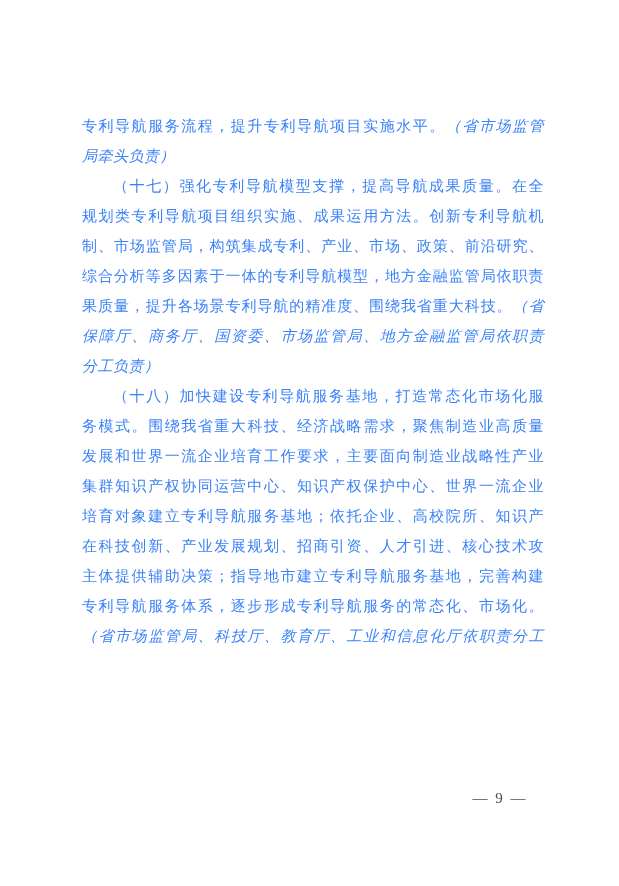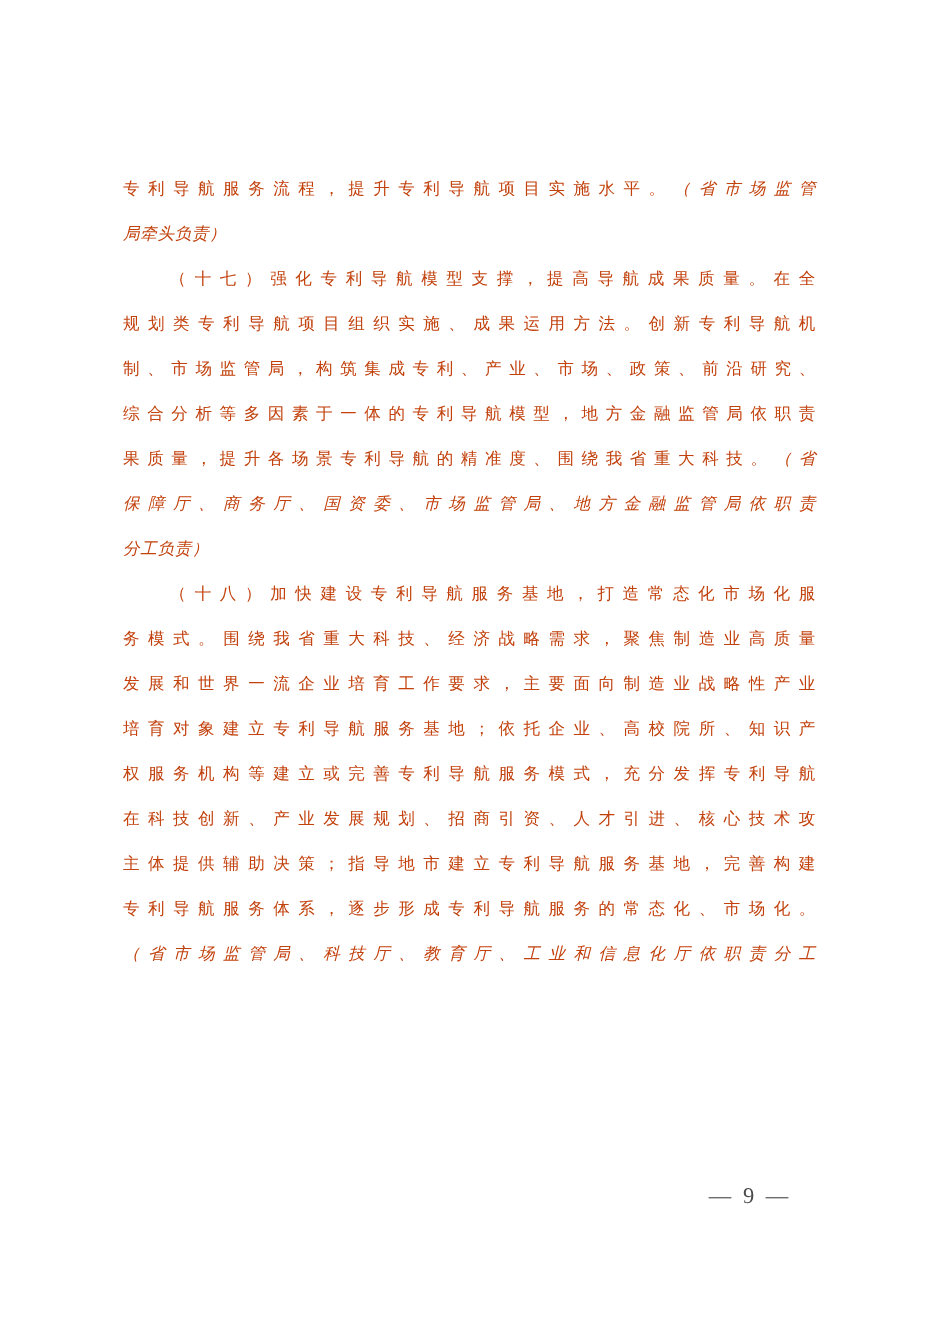--- a/index.html
+++ b/index.html
@@ -17,22 +17,22 @@
   }
   .text-block {
     position: absolute;
     left: 82px;
     top: 111px;
     width: 462px;
   }
   .line {
     height: 30px;
     line-height: 30px;
-    font-size: 11px;
-    color: #c2410c;
+    font-size: 15px;
+    color: #3b82f6;
     text-align: justify;
     text-justify: inter-character;
     letter-spacing: 0.5px;
   }
   .line.j {
     text-align-last: justify;
   }
   .line.ind {
     padding-left: 31px;
   }
@@ -76,24 +76,24 @@
     <div class="line j"><span class="kai">保障厅、商务厅、国资委、市场监管局、地方金融监管局依职责</span></div>
 
     <div class="line"><span class="kai">分工负责）</span></div>
 
     <div class="line j ind"><span class="bold">（十八）加快建设专利导航服务基地，打造常态化市场化服</span></div>
 
     <div class="line j"><span class="bold">务模式。</span><span class="t">围绕我省重大科技、经济战略需求，聚焦制造业高质量</span></div>
 
     <div class="line j"><span class="t">发展和世界一流企业培育工作要求，主要面向制造业战略性产业</span></div>
 
+    <div class="line j"><span class="t">集群知识产权协同运营中心、知识产权保护中心、世界一流企业</span></div>
 
     <div class="line j"><span class="t">培育对象建立专利导航服务基地；依托企业、高校院所、知识产</span></div>
 
-    <div class="line j"><span class="t">权服务机构等建立或完善专利导航服务模式，充分发挥专利导航</span></div>
 
     <div class="line j"><span class="t">在科技创新、产业发展规划、招商引资、人才引进、核心技术攻</span></div>
 
 
     <div class="line j"><span class="t">主体提供辅助决策；指导地市建立专利导航服务基地，完善构建</span></div>
 
     <div class="line j"><span class="t">专利导航服务体系，逐步形成专利导航服务的常态化、市场化。</span></div>
 
     <div class="line j"><span class="kai">（省市场监管局、科技厅、教育厅、工业和信息化厅依职责分工</span></div>
 

